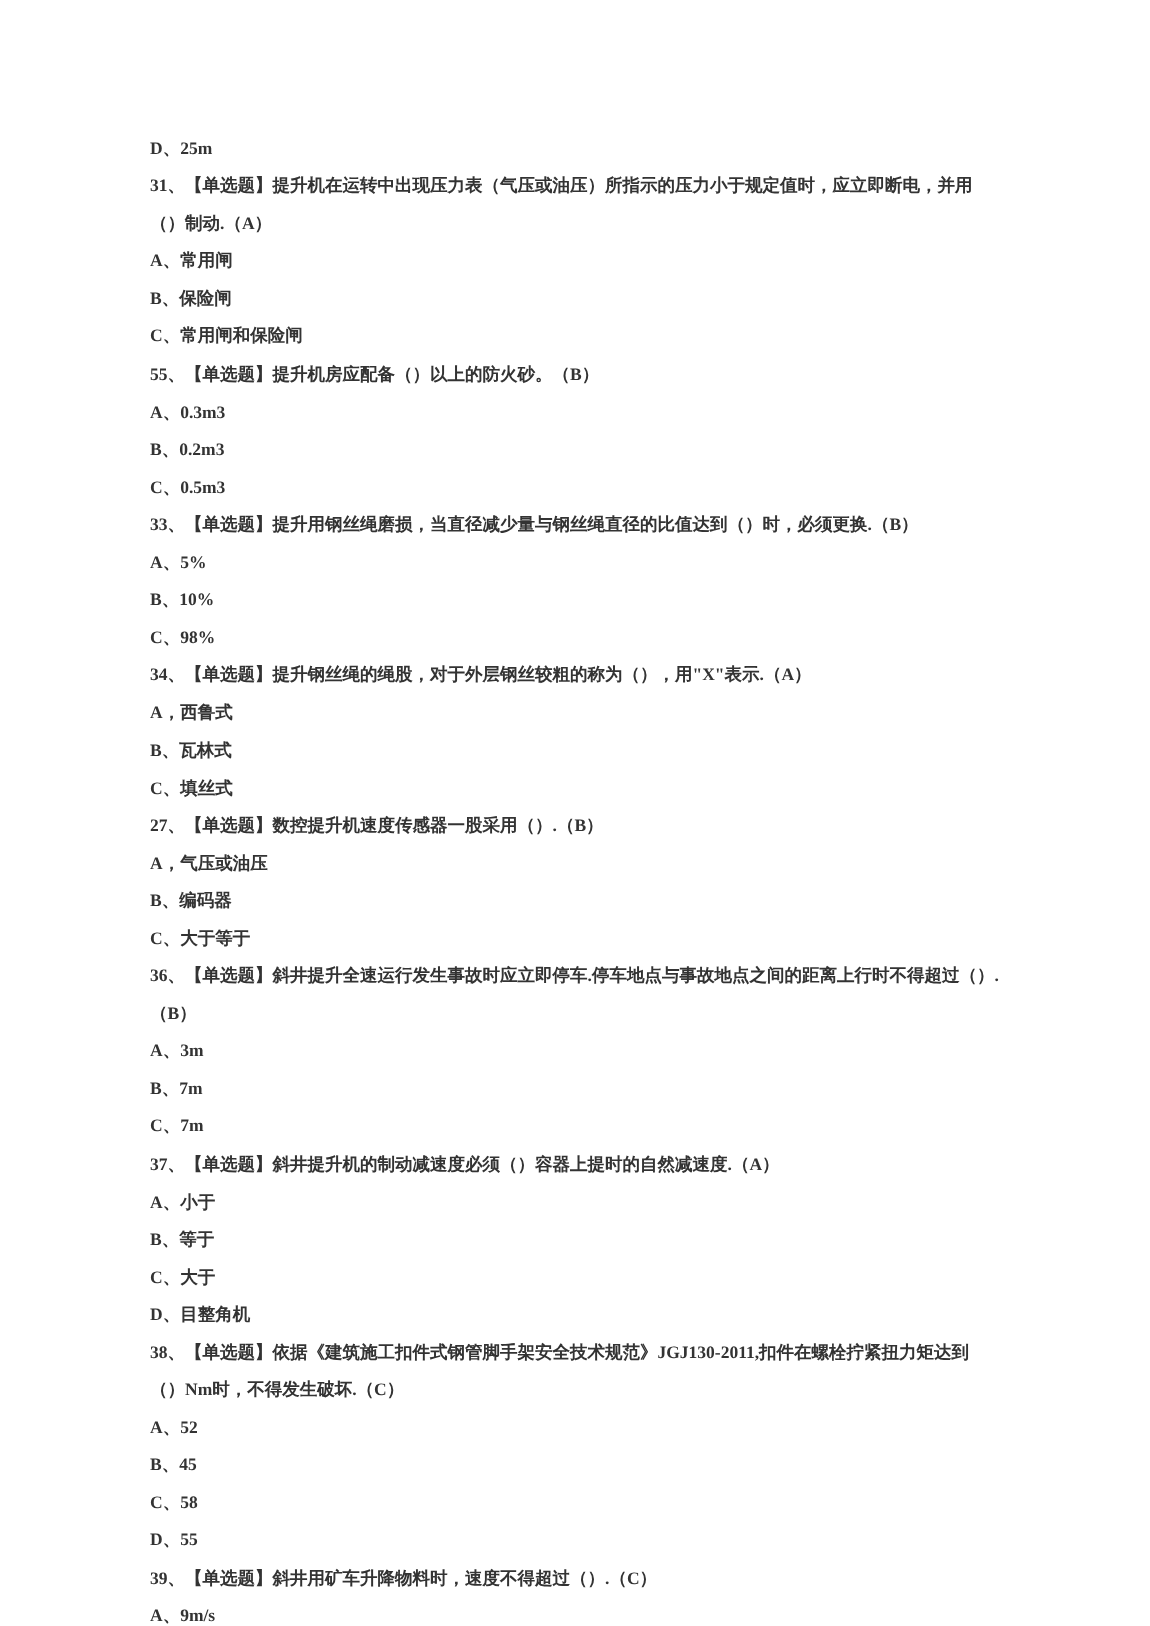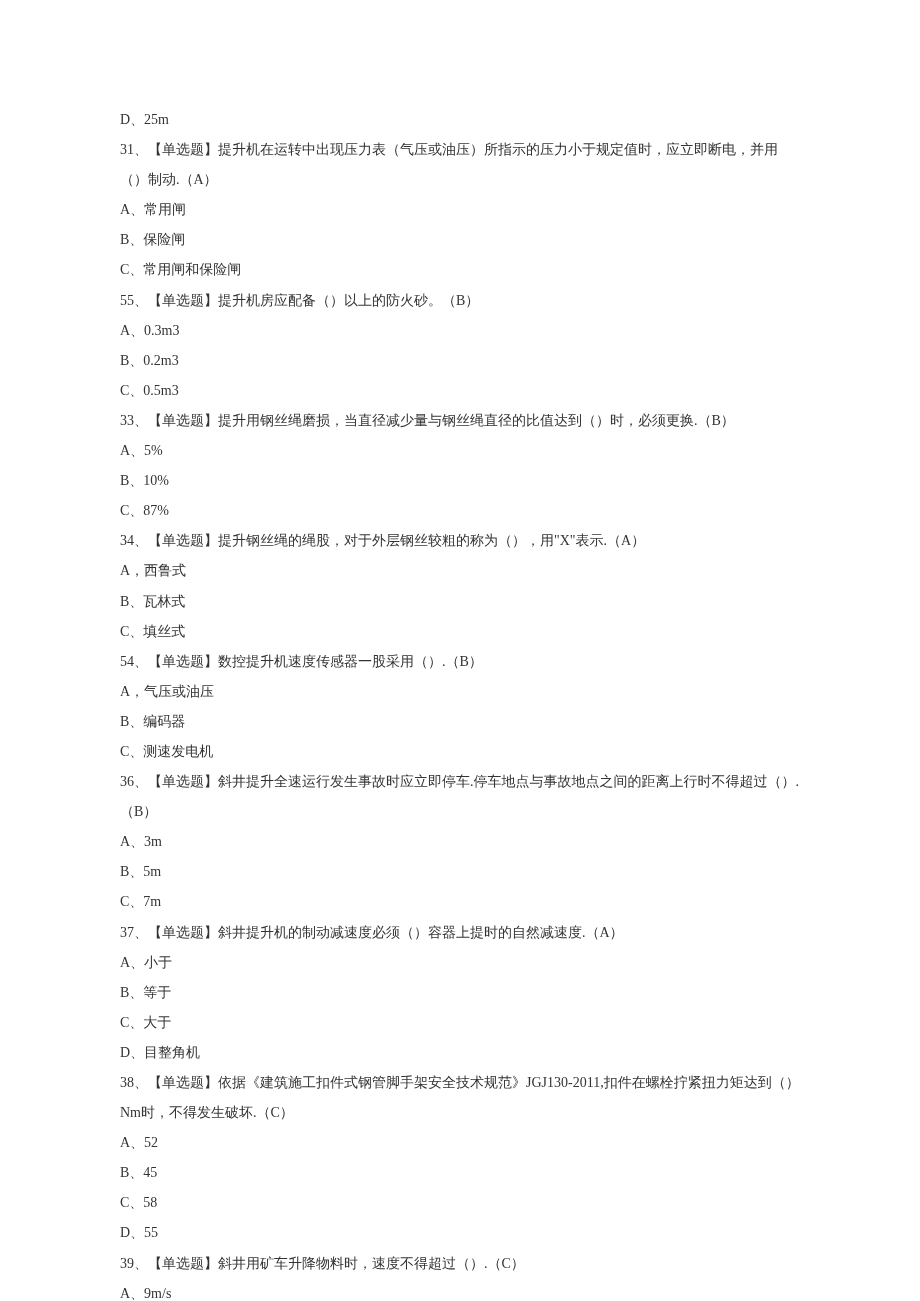--- a/index.html
+++ b/index.html
@@ -11,49 +11,50 @@
       background: #ffffff;
       font-family: "SimSun", "Microsoft YaHei", serif;
       font-size: 14px;
       line-height: 2.15;
       color: #333333;
       padding: 105px 120px 60px 120px;
       width: 920px;
     }
     .line {
       display: block;
+      font-weight: bold;
     }
   </style>
 </head>
 <body>
 
 <div class="line">D、25m</div>
 <div class="line">31、【单选题】提升机在运转中出现压力表（气压或油压）所指示的压力小于规定值时，应立即断电，并用（）制动.（A）</div>
 <div class="line">A、常用闸</div>
 <div class="line">B、保险闸</div>
 <div class="line">C、常用闸和保险闸</div>
 <div class="line">55、【单选题】提升机房应配备（）以上的防火砂。（B）</div>
 <div class="line">A、0.3m3</div>
 <div class="line">B、0.2m3</div>
 <div class="line">C、0.5m3</div>
 <div class="line">33、【单选题】提升用钢丝绳磨损，当直径减少量与钢丝绳直径的比值达到（）时，必须更换.（B）</div>
 <div class="line">A、5%</div>
 <div class="line">B、10%</div>
-<div class="line">C、87%</div>
+<div class="line">C、98%</div>
 <div class="line">34、【单选题】提升钢丝绳的绳股，对于外层钢丝较粗的称为（），用"X"表示.（A）</div>
 <div class="line">A，西鲁式</div>
 <div class="line">B、瓦林式</div>
 <div class="line">C、填丝式</div>
-<div class="line">54、【单选题】数控提升机速度传感器一股采用（）.（B）</div>
+<div class="line">27、【单选题】数控提升机速度传感器一股采用（）.（B）</div>
 <div class="line">A，气压或油压</div>
 <div class="line">B、编码器</div>
-<div class="line">C、测速发电机</div>
+<div class="line">C、大于等于</div>
 <div class="line">36、【单选题】斜井提升全速运行发生事故时应立即停车.停车地点与事故地点之间的距离上行时不得超过（）.（B）</div>
 <div class="line">A、3m</div>
-<div class="line">B、5m</div>
+<div class="line">B、7m</div>
 <div class="line">C、7m</div>
 <div class="line">37、【单选题】斜井提升机的制动减速度必须（）容器上提时的自然减速度.（A）</div>
 <div class="line">A、小于</div>
 <div class="line">B、等于</div>
 <div class="line">C、大于</div>
 <div class="line">D、目整角机</div>
 <div class="line">38、【单选题】依据《建筑施工扣件式钢管脚手架安全技术规范》JGJ130-2011,扣件在螺栓拧紧扭力矩达到（）Nm时，不得发生破坏.（C）</div>
 <div class="line">A、52</div>
 <div class="line">B、45</div>
 <div class="line">C、58</div>

